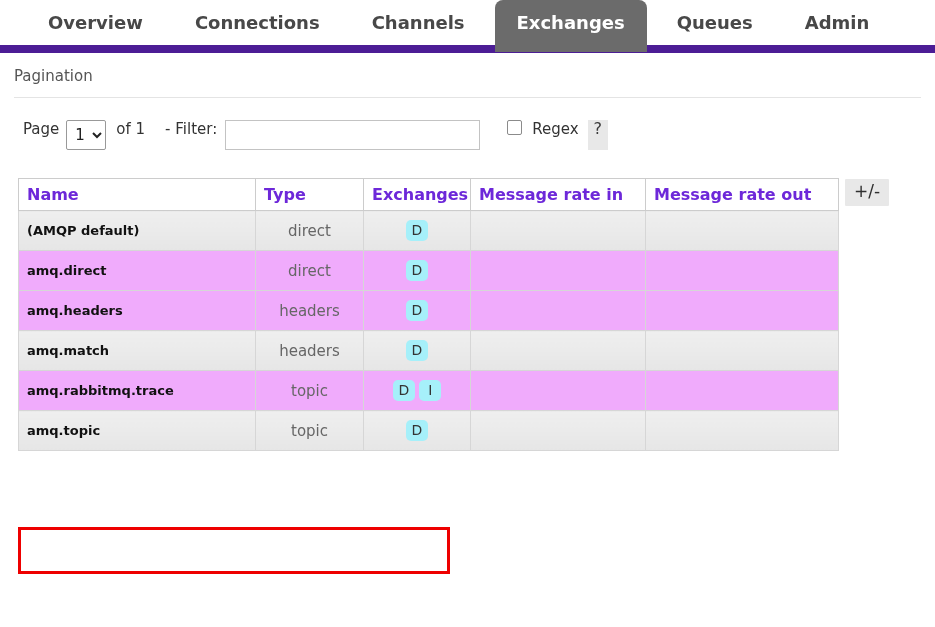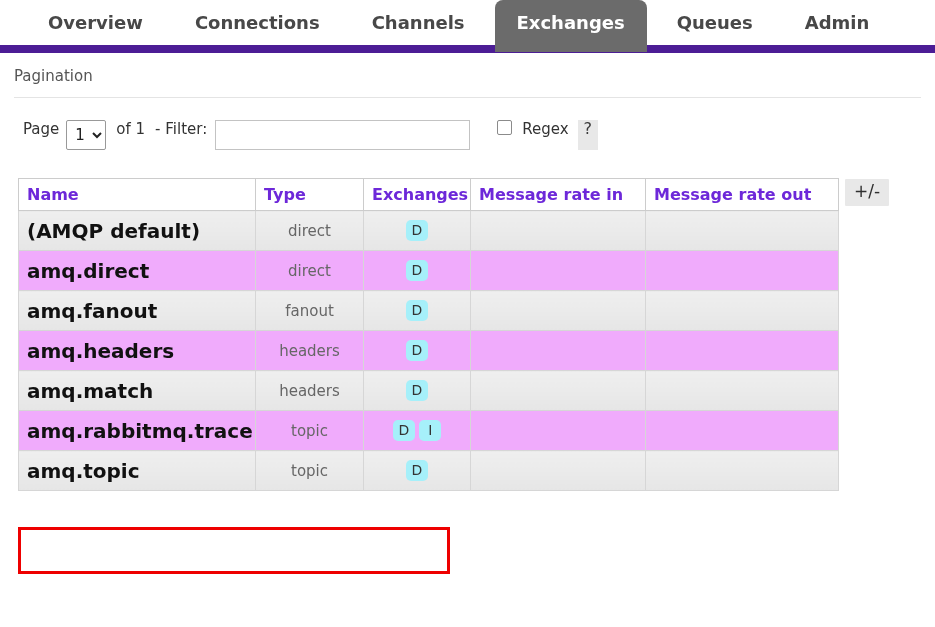--- a/index.html
+++ b/index.html
@@ -64,21 +64,21 @@
   #page-select {
     font-family: "DejaVu Sans", "Liberation Sans", sans-serif;
     font-size: 15px;
     padding: 3px 4px;
     border: 1px solid #999999;
     background: #ffffff;
     color: #222222;
     border-radius: 2px;
     height: 30px;
   }
-  #page-total { margin-left: 10px; margin-right: 10px; }
+  #page-total { margin-left: 10px; margin-right: 20px; }
   #filter-label { margin-right: 8px; }
   #filter-input {
     width: 255px;
     height: 30px;
     box-sizing: border-box;
     border: 1px solid #c3c3c3;
     background: #ffffff;
     font-family: "DejaVu Sans", "Liberation Sans", sans-serif;
     font-size: 14px;
     padding: 0 5px;
@@ -140,21 +140,21 @@
     vertical-align: middle;
   }
   #exchanges-table tbody tr.odd td {
     background: linear-gradient(to bottom, #efefef 0%, #e6e6e6 100%);
   }
   #exchanges-table tbody tr.even td {
     background: #f0abfc;
   }
   td.cell-name {
     font-weight: bold;
-    font-size: 20px;
+    font-size: 13px;
     color: #111111;
     white-space: nowrap;
   }
   td.cell-type {
     text-align: center;
     color: #666666;
     font-size: 15px;
   }
   td.cell-features {
     text-align: center;
@@ -256,27 +256,20 @@
           <td class="cell-rate-in"></td>
           <td class="cell-rate-out"></td>
         </tr>
         <tr class="even">
           <td class="cell-name">amq.direct</td>
           <td class="cell-type">direct</td>
           <td class="cell-features"><span class="feature-badge">D</span></td>
           <td class="cell-rate-in"></td>
           <td class="cell-rate-out"></td>
         </tr>
-        <tr class="odd">
-          <td class="cell-name">amq.fanout</td>
-          <td class="cell-type">fanout</td>
-          <td class="cell-features"><span class="feature-badge">D</span></td>
-          <td class="cell-rate-in"></td>
-          <td class="cell-rate-out"></td>
-        </tr>
         <tr class="even">
           <td class="cell-name">amq.headers</td>
           <td class="cell-type">headers</td>
           <td class="cell-features"><span class="feature-badge">D</span></td>
           <td class="cell-rate-in"></td>
           <td class="cell-rate-out"></td>
         </tr>
         <tr class="odd">
           <td class="cell-name">amq.match</td>
           <td class="cell-type">headers</td>

